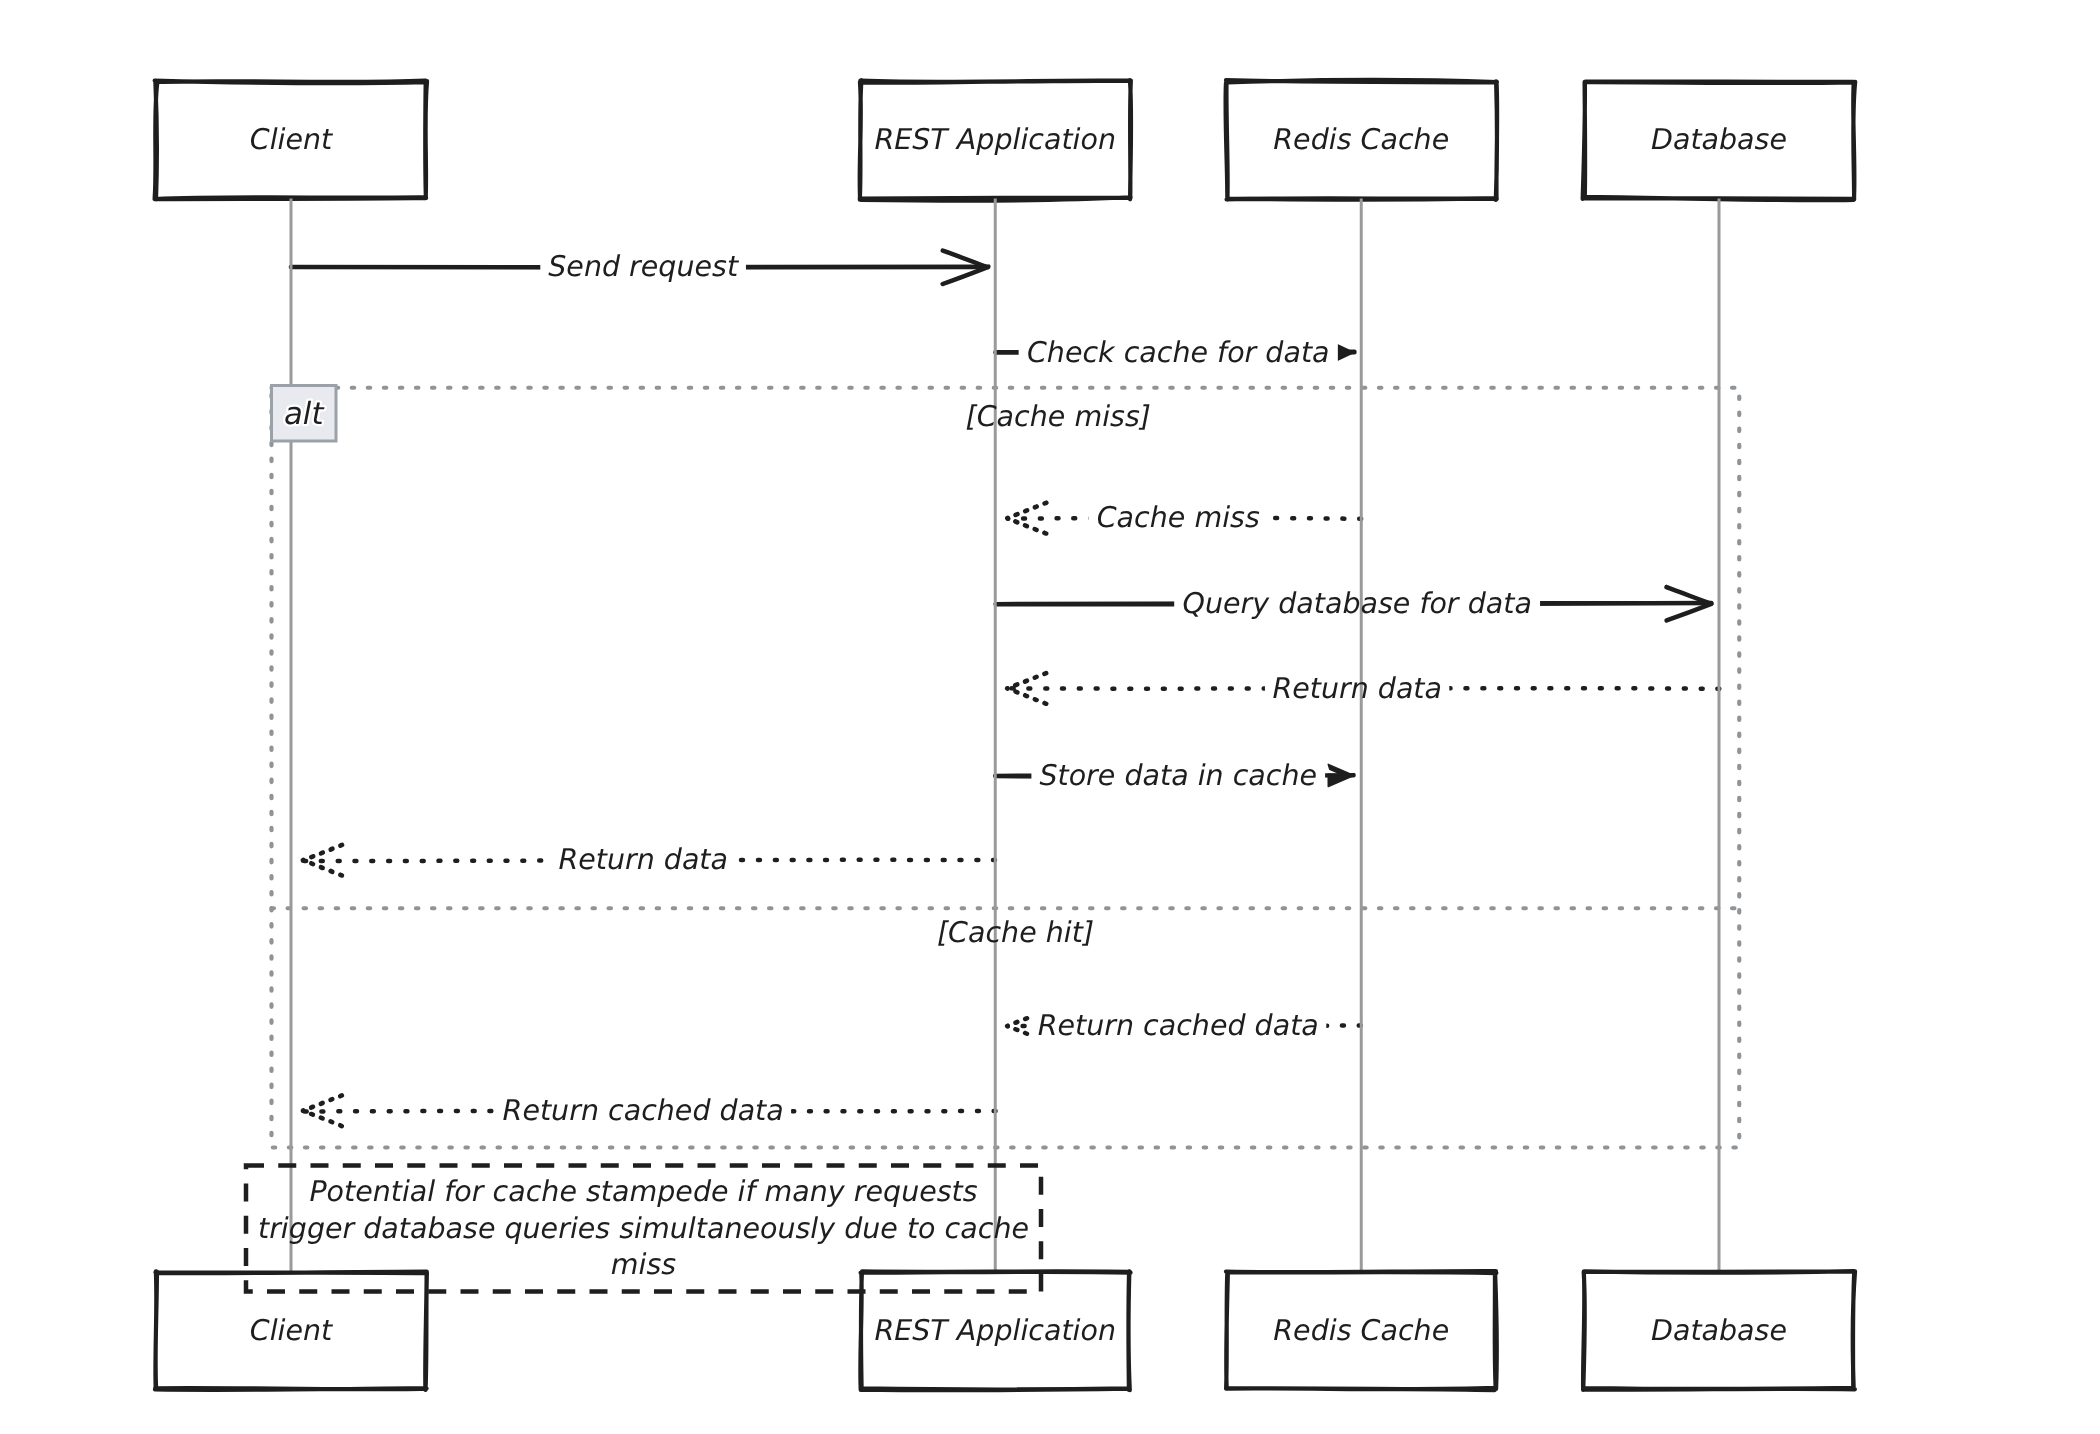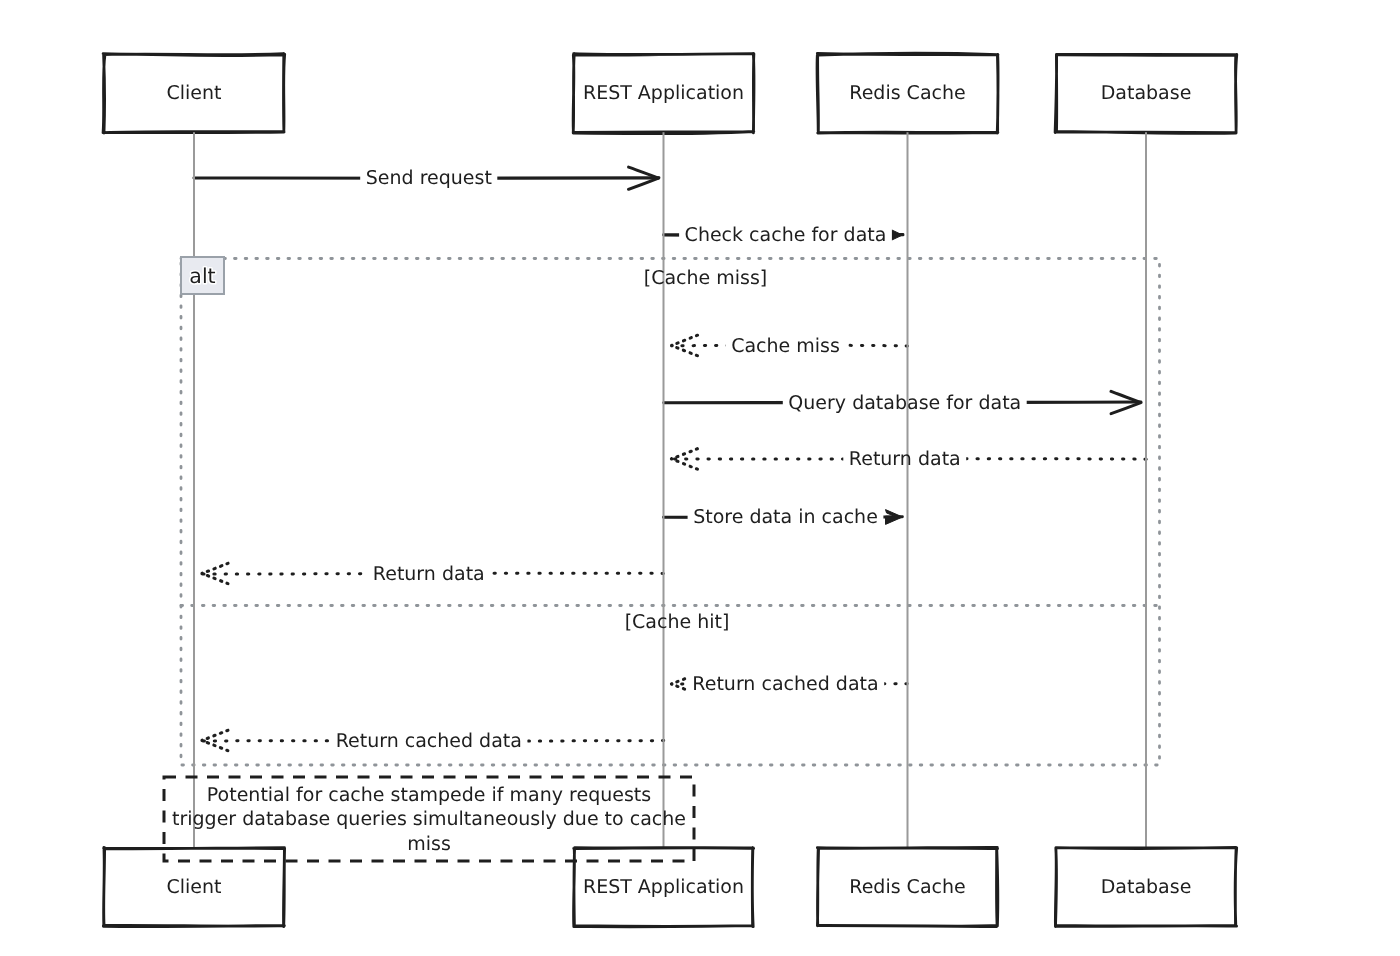--- a/index.html
+++ b/index.html
@@ -1,19 +1,19 @@
 <!DOCTYPE html>
 <html><head>
 <meta charset="utf-8">
 <title>Sequence Diagram</title>
 <style>
   html,body{margin:0;padding:0;background:#ffffff;}
   body{width:1400px;height:956px;overflow:hidden;font-family:"DejaVu Sans",sans-serif;
        -webkit-font-smoothing:antialiased;text-rendering:geometricPrecision;}
-  #stage{position:relative;width:1400px;height:956px;background:#fff;}
+  #stage{position:relative;width:1400px;height:956px;background:#fff;font-style:italic;}
   svg#diagram{display:block;shape-rendering:geometricPrecision;}
   text{-webkit-font-smoothing:antialiased;}
   .lifeline{stroke:#9a9a9a;stroke-width:2;}
   .actorfill{fill:#ffffff;stroke:none;}
   .roughstroke{fill:none;stroke:#1e1e1e;stroke-width:2.8;stroke-linecap:round;stroke-linejoin:round;}
   .actorlabel{font-family:"DejaVu Sans",sans-serif;font-size:19px;fill:#1e1e1e;
               text-anchor:middle;dominant-baseline:central;}
   .labelbg{fill:#ffffff;stroke:none;}
   .msgline{fill:none;stroke:#1e1e1e;stroke-width:2.9;stroke-linecap:round;}
   .msgline-dotted{fill:none;stroke:#1e1e1e;stroke-width:3.0;stroke-linecap:round;

